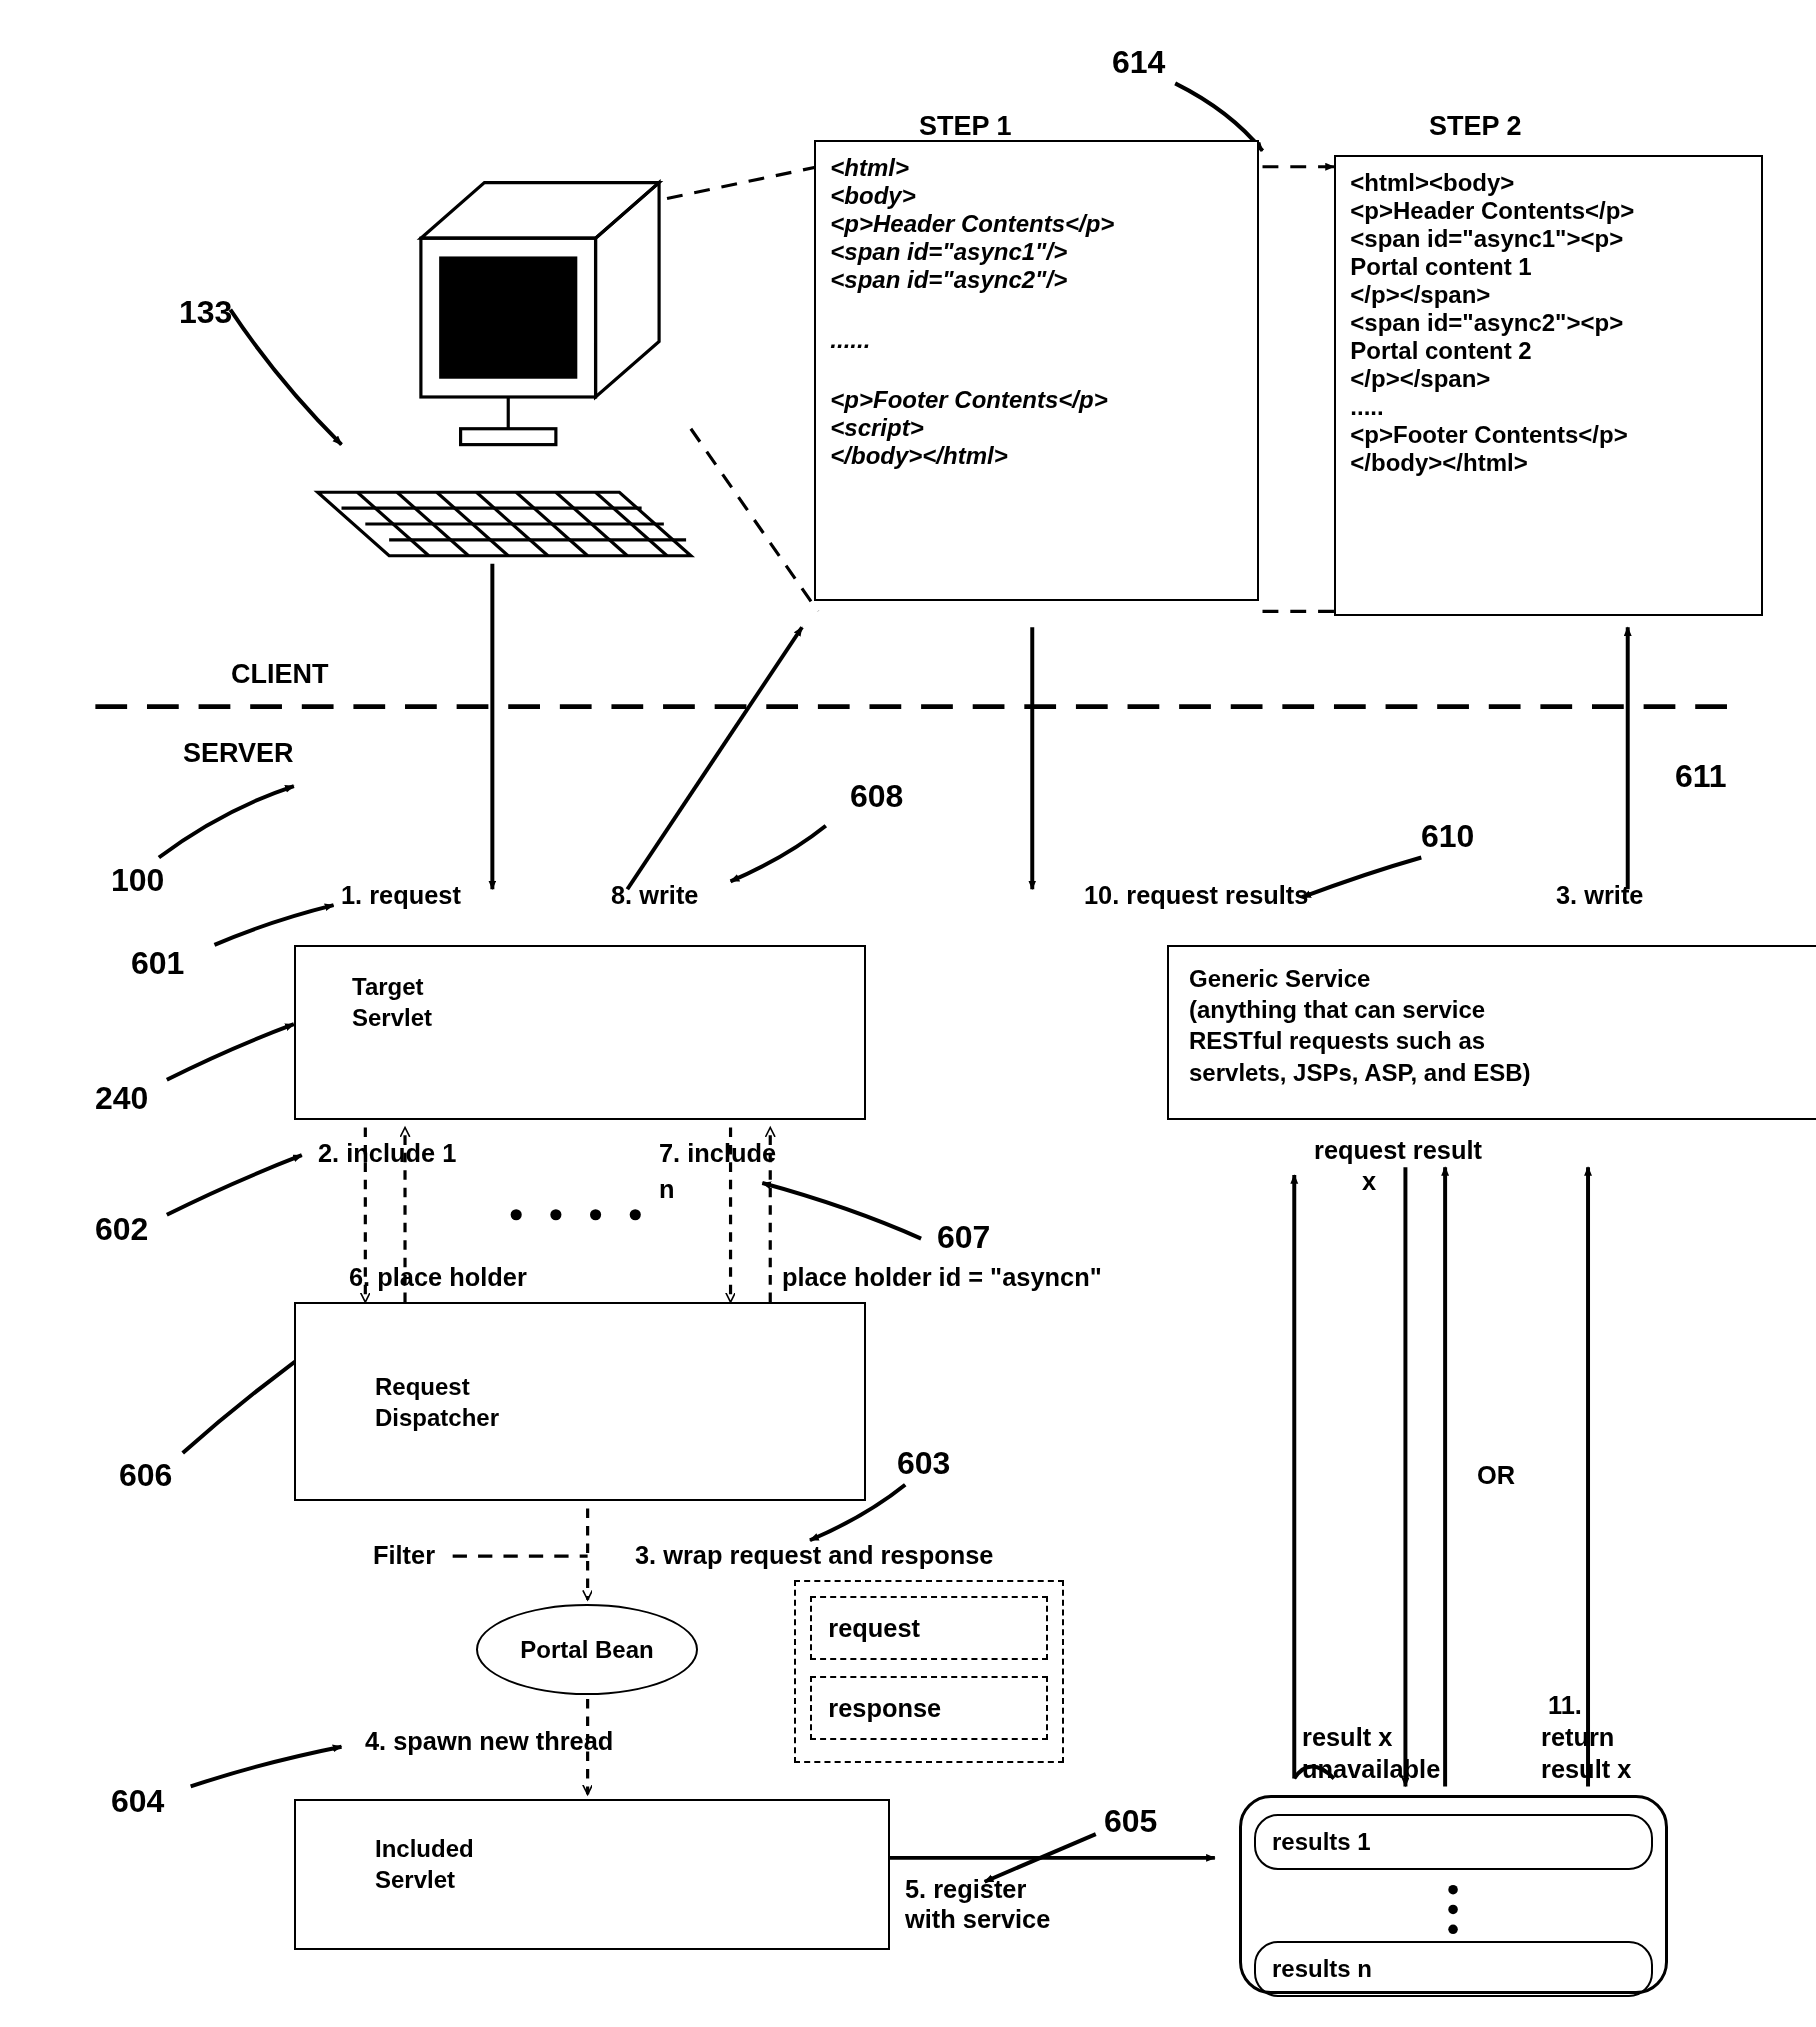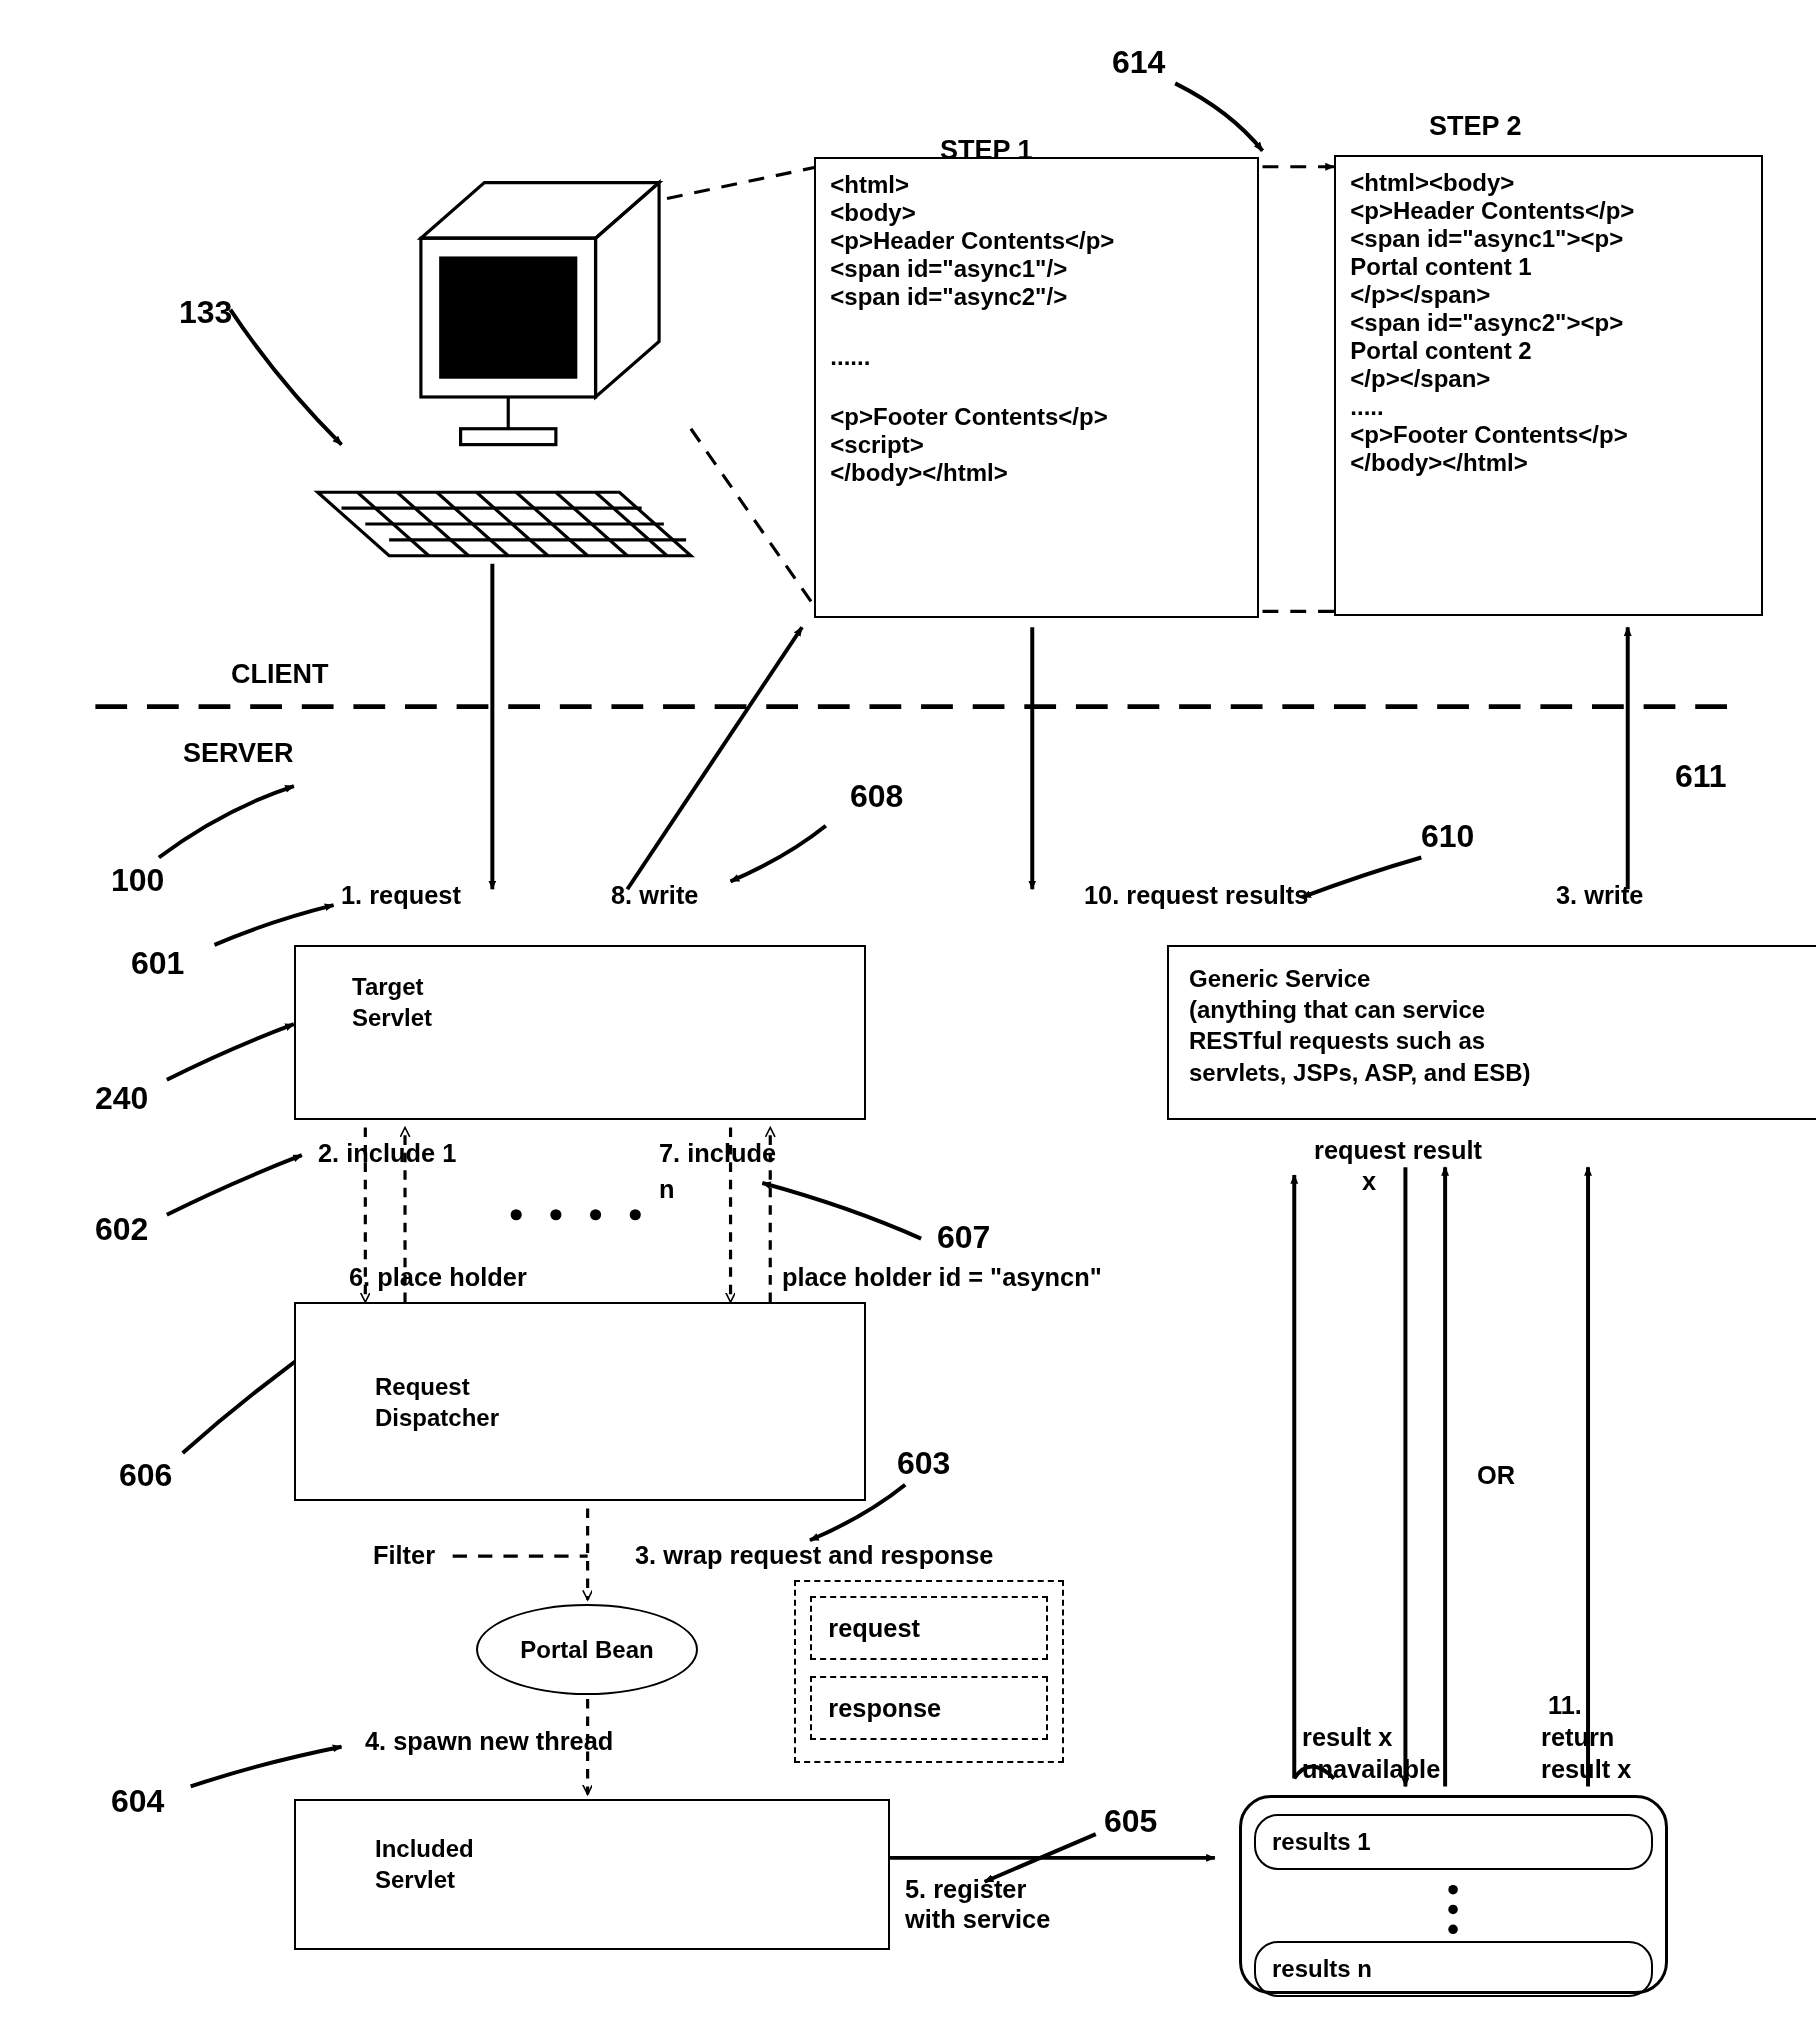--- a/index.html
+++ b/index.html
@@ -200,24 +200,24 @@
 <div class="abs label-num" style="left:1421px; top:818px;">610</div>
 <div class="abs label-num" style="left:1675px; top:758px;">611</div>
 <div class="abs label-num" style="left:937px; top:1219px;">607</div>
 <div class="abs label-num" style="left:897px; top:1445px;">603</div>
 <div class="abs label-num" style="left:111px; top:1783px;">604</div>
 <div class="abs label-num" style="left:1104px; top:1803px;">605</div>
 
 <div class="abs label-med" style="left:183px; top:659px;margin-left:48px;">CLIENT</div>
 <div class="abs label-med" style="left:183px; top:738px;">SERVER</div>
 
-<div class="abs step-label" style="left:940px; top:111px;margin-top:24px;">STEP 1</div>
+<div class="abs step-label" style="left:919px; top:111px;">STEP 1</div>
 <div class="abs step-label" style="left:1429px; top:111px;">STEP 2</div>
 
-<div class="abs box" style="left:814px; top:157px; width:445px; height:461px; padding:12px 14.3px;">
+<div class="abs box" style="left:814px; top:140px; width:445px; height:461px; padding:12px 14.3px;font-style:italic;">
   <div class="code-line">&lt;html&gt;</div>
   <div class="code-line">&lt;body&gt;</div>
   <div class="code-line">&lt;p&gt;Header Contents&lt;/p&gt;</div>
   <div class="code-line">&lt;span id="async1"/&gt;</div>
   <div class="code-line">&lt;span id="async2"/&gt;</div>
   <div style="height:32px;"></div>
   <div class="code-line">......</div>
   <div style="height:32px;"></div>
   <div class="code-line">&lt;p&gt;Footer Contents&lt;/p&gt;</div>
   <div class="code-line">&lt;script&gt;</div>

